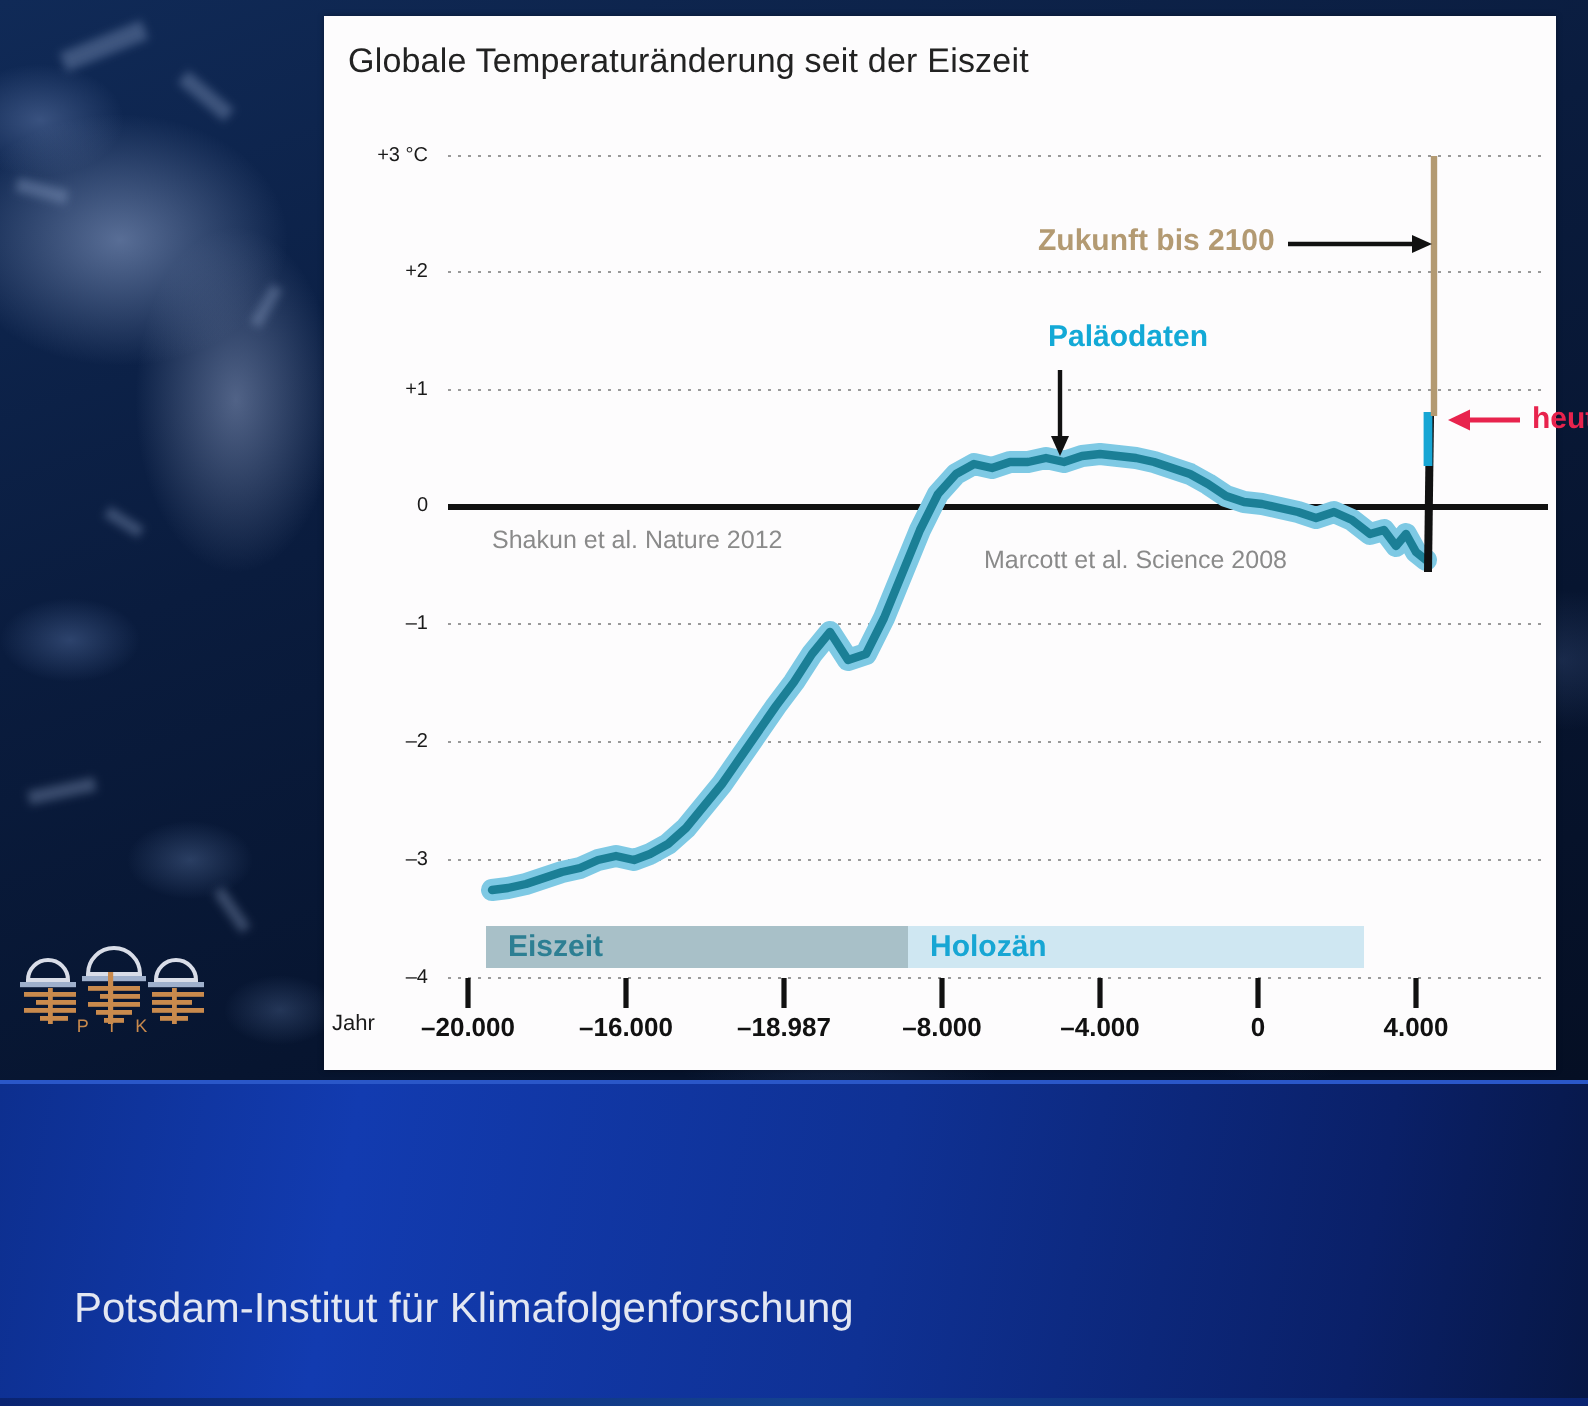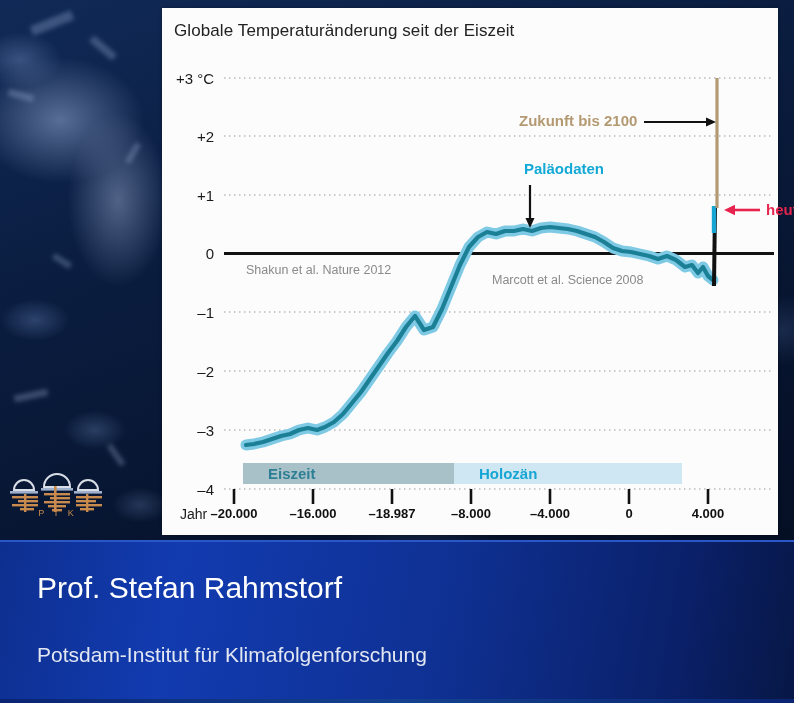--- a/index.html
+++ b/index.html
@@ -59,41 +59,40 @@
 
   
   #plot {
     position: absolute;
     left: 0; top: 0;
     width: 616px; height: 527px;
   }
 
   .ylabel {
     position: absolute;
-    font-size: 15px;
+    font-size: 10px;
     color: #1a1a1a;
     text-align: right;
     width: 52px;
     transform: translateY(-50%);
     white-space: nowrap;
   }
   .xlabel {
     position: absolute;
     font-size: 13px;
     font-weight: bold;
     color: #111;
     transform: translateX(-50%);
     white-space: nowrap;
   }
   #jahr-label {
     position: absolute;
-    font-size: 14px;
+    font-size: 11px;
     color: #1a1a1a;
     white-space: nowrap;
-    margin-left: 14px;
   }
   .citation {
     position: absolute;
     font-size: 12.5px;
     color: #8a8a8a;
     white-space: nowrap;
   }
   .annot {
     position: absolute;
     font-weight: bold;
@@ -102,21 +101,21 @@
   #annot-future { font-size: 15px; color: #b39a72; }
   #annot-paleo  { font-size: 15px; color: #13a9d6; }
   #annot-today  { font-size: 15px; color: #e8234d; }
 
   .erabar {
     position: absolute;
     height: 21px;
     font-size: 15px;
     font-weight: bold;
     line-height: 21px;
-    padding-left: 25px;
+    padding-left: 11px;
     box-sizing: border-box;
     white-space: nowrap;
   }
   #era-ice { background: #a8c0c8; color: #2d7f93; }
   #era-hol { background: #cfe7f2; color: #17a6d4; }
 
   
   #banner {
     position: absolute;
     left: 0; top: 540px;
@@ -283,17 +282,16 @@
 
     <div class="annot" id="annot-future" style="left:357px; top:104px;">Zukunft bis 2100</div>
     <div class="annot" id="annot-paleo" style="left:402px; top:152px; transform:translateX(-50%);">Paläodaten</div>
     <div class="annot" id="annot-today" style="left:604px; top:193px;">heute</div>
 
     <div class="erabar" id="era-ice" style="left:81px;  top:455px; width:211px;">Eiszeit</div>
     <div class="erabar" id="era-hol" style="left:292px; top:455px; width:228px;">Holozän</div>
   </div>
 
   <div id="banner">
-    <div id="speaker-name">Prof. Stefan Rahmstorf</div>
     <div id="speaker-affil">Potsdam-Institut für Klimafolgenforschung</div>
   </div>
 
 </div>
 
 </body></html>

